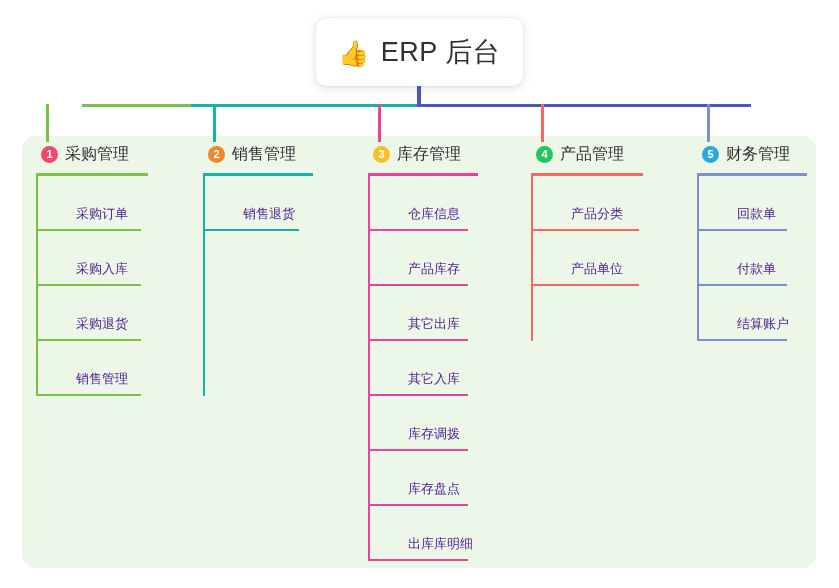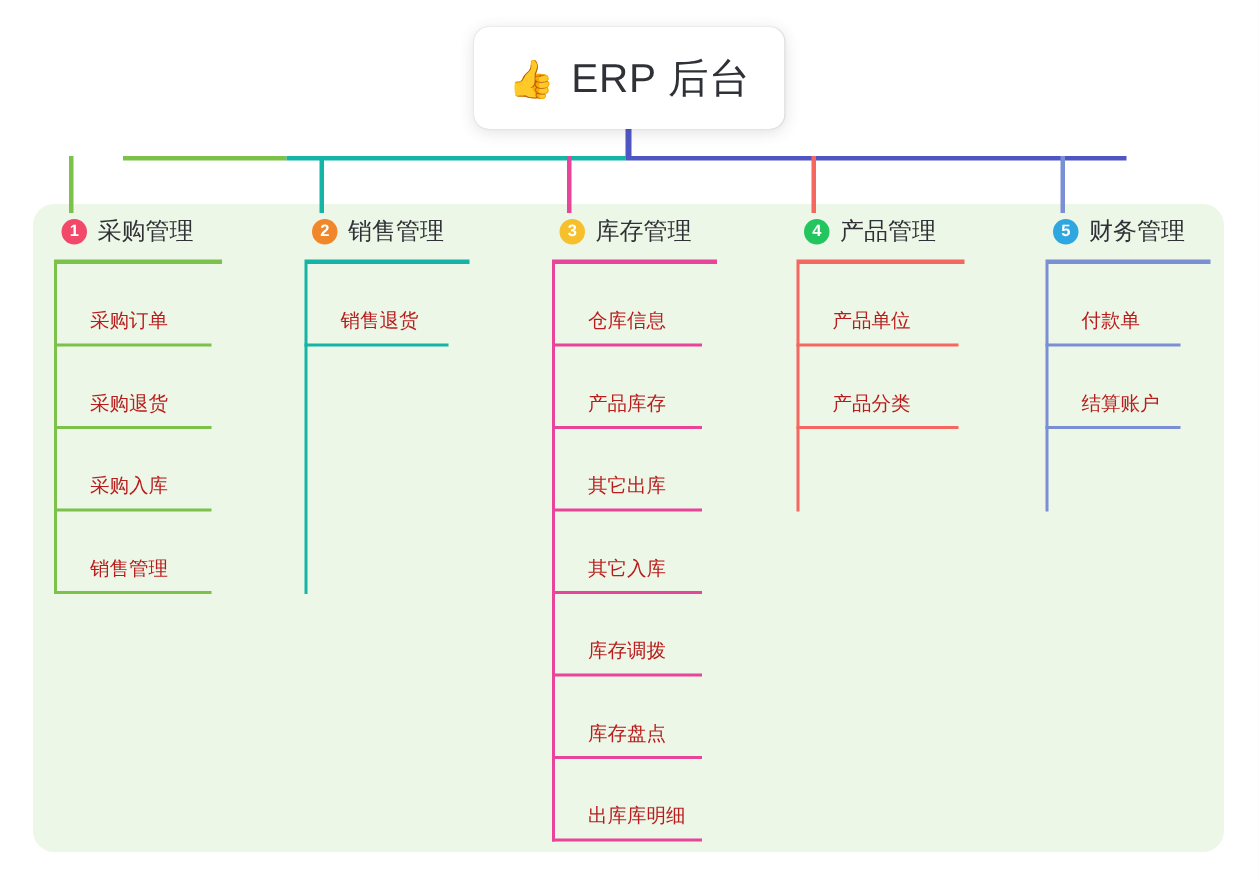--- a/index.html
+++ b/index.html
@@ -130,24 +130,24 @@
     top: 0;
     width: 2px;
   }
   .leaf {
     position: relative;
     height: 55px;
     box-sizing: border-box;
   }
   .leaf-label {
     position: absolute;
-    left: 24px;
+    left: 40px;
     bottom: 8px;
     font-size: 13px;
-    color: #b91c1c;
+    color: #4c1d95;
     white-space: nowrap;
   }
   .leaf-rule {
     position: absolute;
     left: 0;
     bottom: 0;
     height: 2px;
   }
 </style>
 </head>
@@ -174,25 +174,25 @@
         <span class="col-title">采购管理</span>
       </div>
       <div class="col-rule" style="background: rgb(124, 194, 74); width: 112px;"></div>
       <div class="leaves">
         <div class="spine" style="background: rgb(124, 194, 74); height: 220px;"></div>
         <div class="leaf">
           <span class="leaf-label">采购订单</span>
           <div class="leaf-rule" style="background: rgb(124, 194, 74); width: 105px;"></div>
         </div>
         <div class="leaf">
+          <span class="leaf-label">采购入库</span>
+          <div class="leaf-rule" style="background: rgb(124, 194, 74); width: 105px;"></div>
+        </div>
+        <div class="leaf">
           <span class="leaf-label">采购退货</span>
-          <div class="leaf-rule" style="background: rgb(124, 194, 74); width: 105px;"></div>
-        </div>
-        <div class="leaf">
-          <span class="leaf-label">采购入库</span>
           <div class="leaf-rule" style="background: rgb(124, 194, 74); width: 105px;"></div>
         </div>
         <div class="leaf">
           <span class="leaf-label">销售管理</span>
           <div class="leaf-rule" style="background: rgb(124, 194, 74); width: 105px;"></div>
         </div>
       </div>
     </div>
     <div class="drop" style="left: 213px; background: rgb(20, 181, 166);"></div>
     <div class="column" style="left: 203px; width: 110px;">
@@ -251,39 +251,43 @@
     <div class="drop" style="left: 541px; background: rgb(244, 104, 95);"></div>
     <div class="column" style="left: 531px; width: 112px;">
       <div class="col-head">
         <span class="badge" style="background: rgb(34, 197, 94);">4</span>
         <span class="col-title">产品管理</span>
       </div>
       <div class="col-rule" style="background: rgb(244, 104, 95); width: 112px;"></div>
       <div class="leaves">
         <div class="spine" style="background: rgb(244, 104, 95); height: 165px;"></div>
         <div class="leaf">
+          <span class="leaf-label">产品分类</span>
+          <div class="leaf-rule" style="background: rgb(244, 104, 95); width: 108px;"></div>
+        </div>
+        <div class="leaf">
           <span class="leaf-label">产品单位</span>
           <div class="leaf-rule" style="background: rgb(244, 104, 95); width: 108px;"></div>
         </div>
-        <div class="leaf">
-          <span class="leaf-label">产品分类</span>
-          <div class="leaf-rule" style="background: rgb(244, 104, 95); width: 108px;"></div>
-        </div>
       </div>
     </div>
     <div class="drop" style="left: 707px; background: rgb(123, 143, 212);"></div>
     <div class="column" style="left: 697px; width: 110px;">
       <div class="col-head">
         <span class="badge" style="background: rgb(46, 167, 224);">5</span>
         <span class="col-title">财务管理</span>
       </div>
       <div class="col-rule" style="background: rgb(123, 143, 212); width: 110px;"></div>
       <div class="leaves">
         <div class="spine" style="background: rgb(123, 143, 212); height: 165px;"></div>
         <div class="leaf">
+          <span class="leaf-label">回款单</span>
+          <div class="leaf-rule" style="background: rgb(123, 143, 212); width: 90px;"></div>
+        </div>
+        <div class="leaf">
           <span class="leaf-label">付款单</span>
           <div class="leaf-rule" style="background: rgb(123, 143, 212); width: 90px;"></div>
         </div>
         <div class="leaf">
           <span class="leaf-label">结算账户</span>
           <div class="leaf-rule" style="background: rgb(123, 143, 212); width: 90px;"></div>
         </div>
       </div>
     </div>
   </div>

